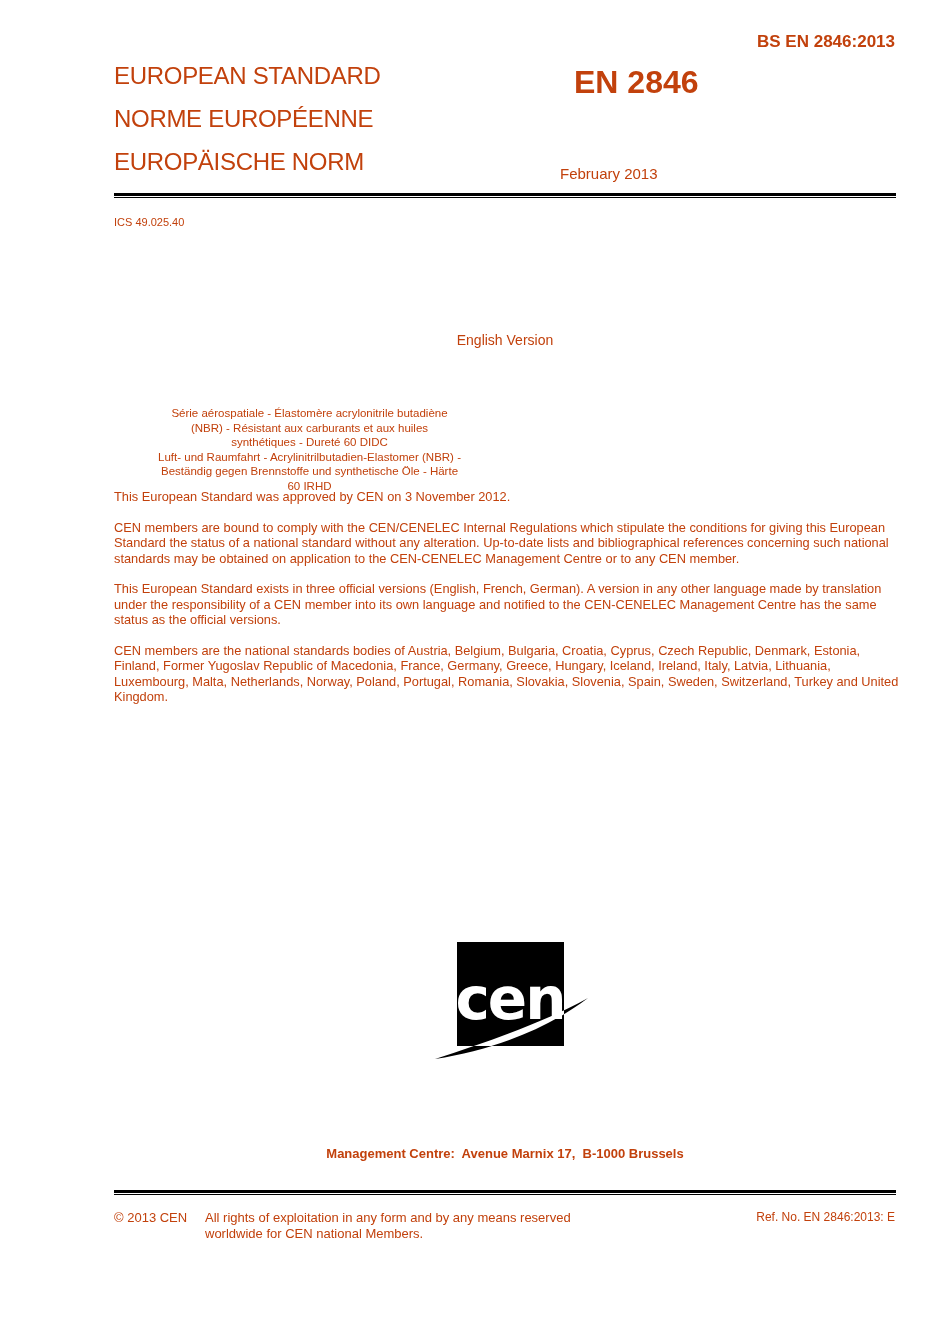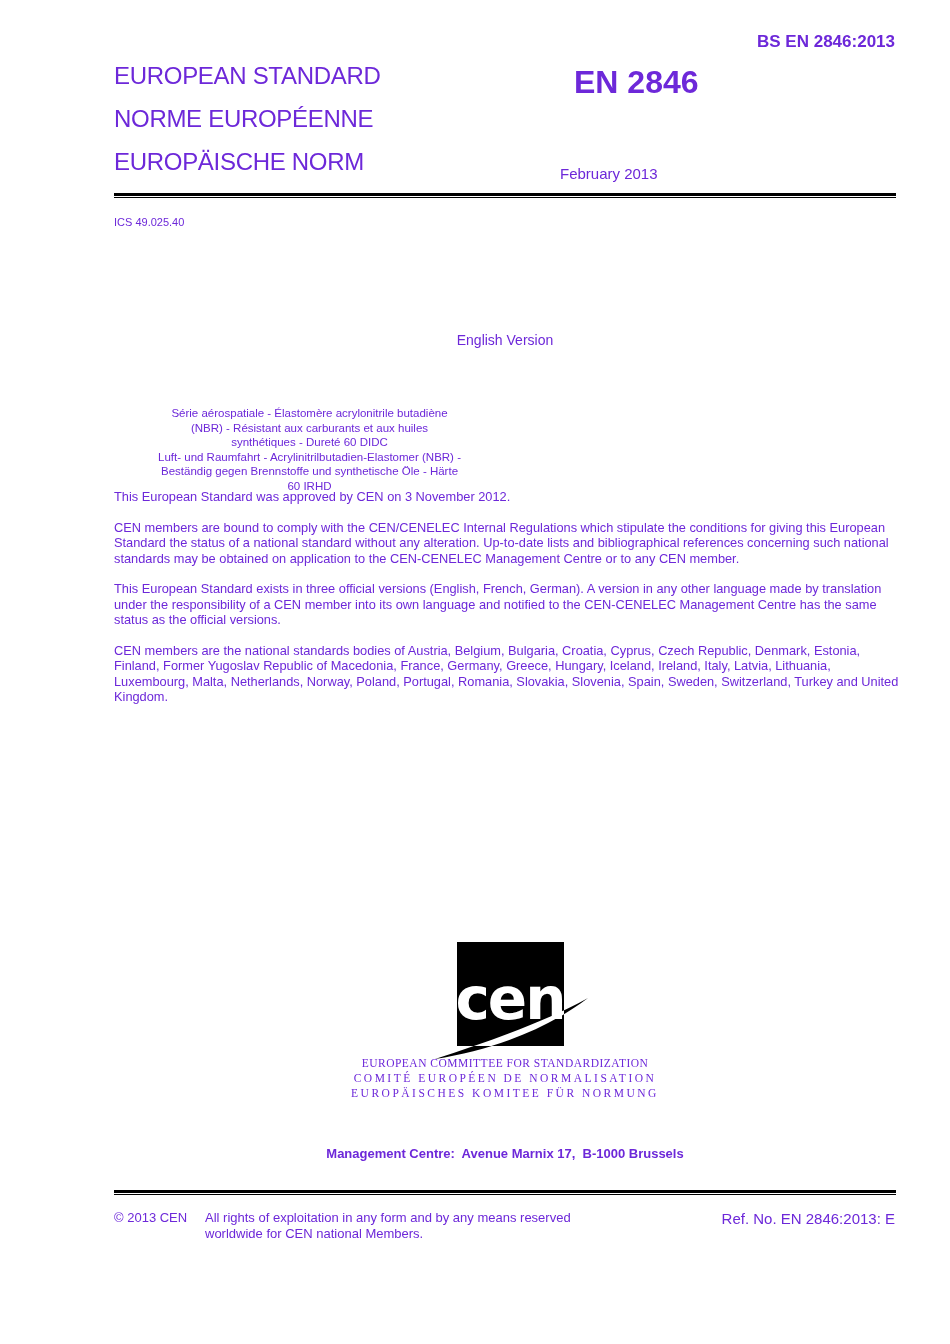--- a/index.html
+++ b/index.html
@@ -1,20 +1,20 @@
 <!DOCTYPE html>
 <html><head>
 <meta charset="utf-8">
 <style>
   html,body{margin:0;padding:0;background:#ffffff;}
   .page{
     position:relative;
     width:950px;height:1344px;
     background:#ffffff;
-    color:#6d28d9;
+    color:#c2410c;
     font-family:"Liberation Sans", sans-serif;
     overflow:hidden;
   }
   .bs-ref{position:absolute;top:32px;right:55px;font-size:17px;font-weight:600;}
   .header-left{position:absolute;left:114px;top:64px;}
   .header-left .hline{font-size:24px;line-height:24px;margin-bottom:19px;letter-spacing:-0.3px;}
   .standard-number{position:absolute;left:560px;top:64px;font-size:32px;font-weight:bold;margin-left:14px;}
   .pub-date{position:absolute;left:560px;top:165px;font-size:15px;}
   .rule{position:absolute;left:114px;width:782px;height:1px;border-top:3px solid #000;border-bottom:1px solid #000;}
   .rule-top{top:193px;}
@@ -27,21 +27,21 @@
   .body-text{position:absolute;left:114px;top:489px;font-size:12.8px;line-height:15.5px;}
   .body-text p{margin:0 0 15px 0;white-space:pre;}
   .logo-wrap{position:absolute;left:429px;top:940px;width:164px;height:128px;}
   .committee{position:absolute;left:114px;top:1056px;width:782px;text-align:center;
              font-family:"Liberation Serif", serif;font-size:11.5px;line-height:15px;}
   .committee .c1{letter-spacing:0.5px;}
   .committee .c2,.committee .c3{letter-spacing:2.5px;}
   .management{position:absolute;left:114px;top:1146px;width:782px;text-align:center;font-size:13px;font-weight:bold;}
   .footer-copyright{position:absolute;left:114px;top:1210px;font-size:13px;}
   .footer-rights{position:absolute;left:205px;top:1210px;font-size:13px;line-height:16px;white-space:pre-line;}
-  .footer-ref{position:absolute;right:55px;top:1210px;font-size:15px;}
+  .footer-ref{position:absolute;right:55px;top:1210px;font-size:12px;}
 </style>
 </head>
 <body>
 
 <div class="page">
 
   <div class="bs-ref">BS EN 2846:2013</div>
 
   <div class="header-left">
     <div class="hline">EUROPEAN STANDARD</div>
@@ -89,25 +89,20 @@
             <rect x="28" y="2" width="107" height="104"></rect>
           </clipPath>
       </defs>
       <path d="M6,119 C58,102 116,82 159,58 C120,88 64,110 6,119 Z" fill="#000000"></path>
       <rect x="28" y="2" width="107" height="104" fill="#000000"></rect>
       <text x="81" y="79" text-anchor="middle" font-family="DejaVu Sans, sans-serif" font-weight="bold" font-size="58" letter-spacing="-2" fill="#ffffff">cen</text>
       <path d="M6,119 C58,102 116,82 159,58 C120,88 64,110 6,119 Z" fill="#ffffff" clip-path="url(#sq)"></path>
     </svg>
   </div>
 
-  <div class="committee">
-    <div class="c1">EUROPEAN COMMITTEE FOR STANDARDIZATION</div>
-    <div class="c2">COMITÉ EUROPÉEN DE NORMALISATION</div>
-    <div class="c3">EUROPÄISCHES KOMITEE FÜR NORMUNG</div>
-  </div>
 
   <div class="management">Management Centre:&nbsp; Avenue Marnix 17,&nbsp; B-1000 Brussels</div>
 
   <div class="rule rule-bottom"></div>
 
   <div class="footer-copyright">© 2013 CEN</div>
   <div class="footer-rights">All rights of exploitation in any form and by any means reserved
 worldwide for CEN national Members.</div>
   <div class="footer-ref">Ref. No. EN 2846:2013: E</div>
 

